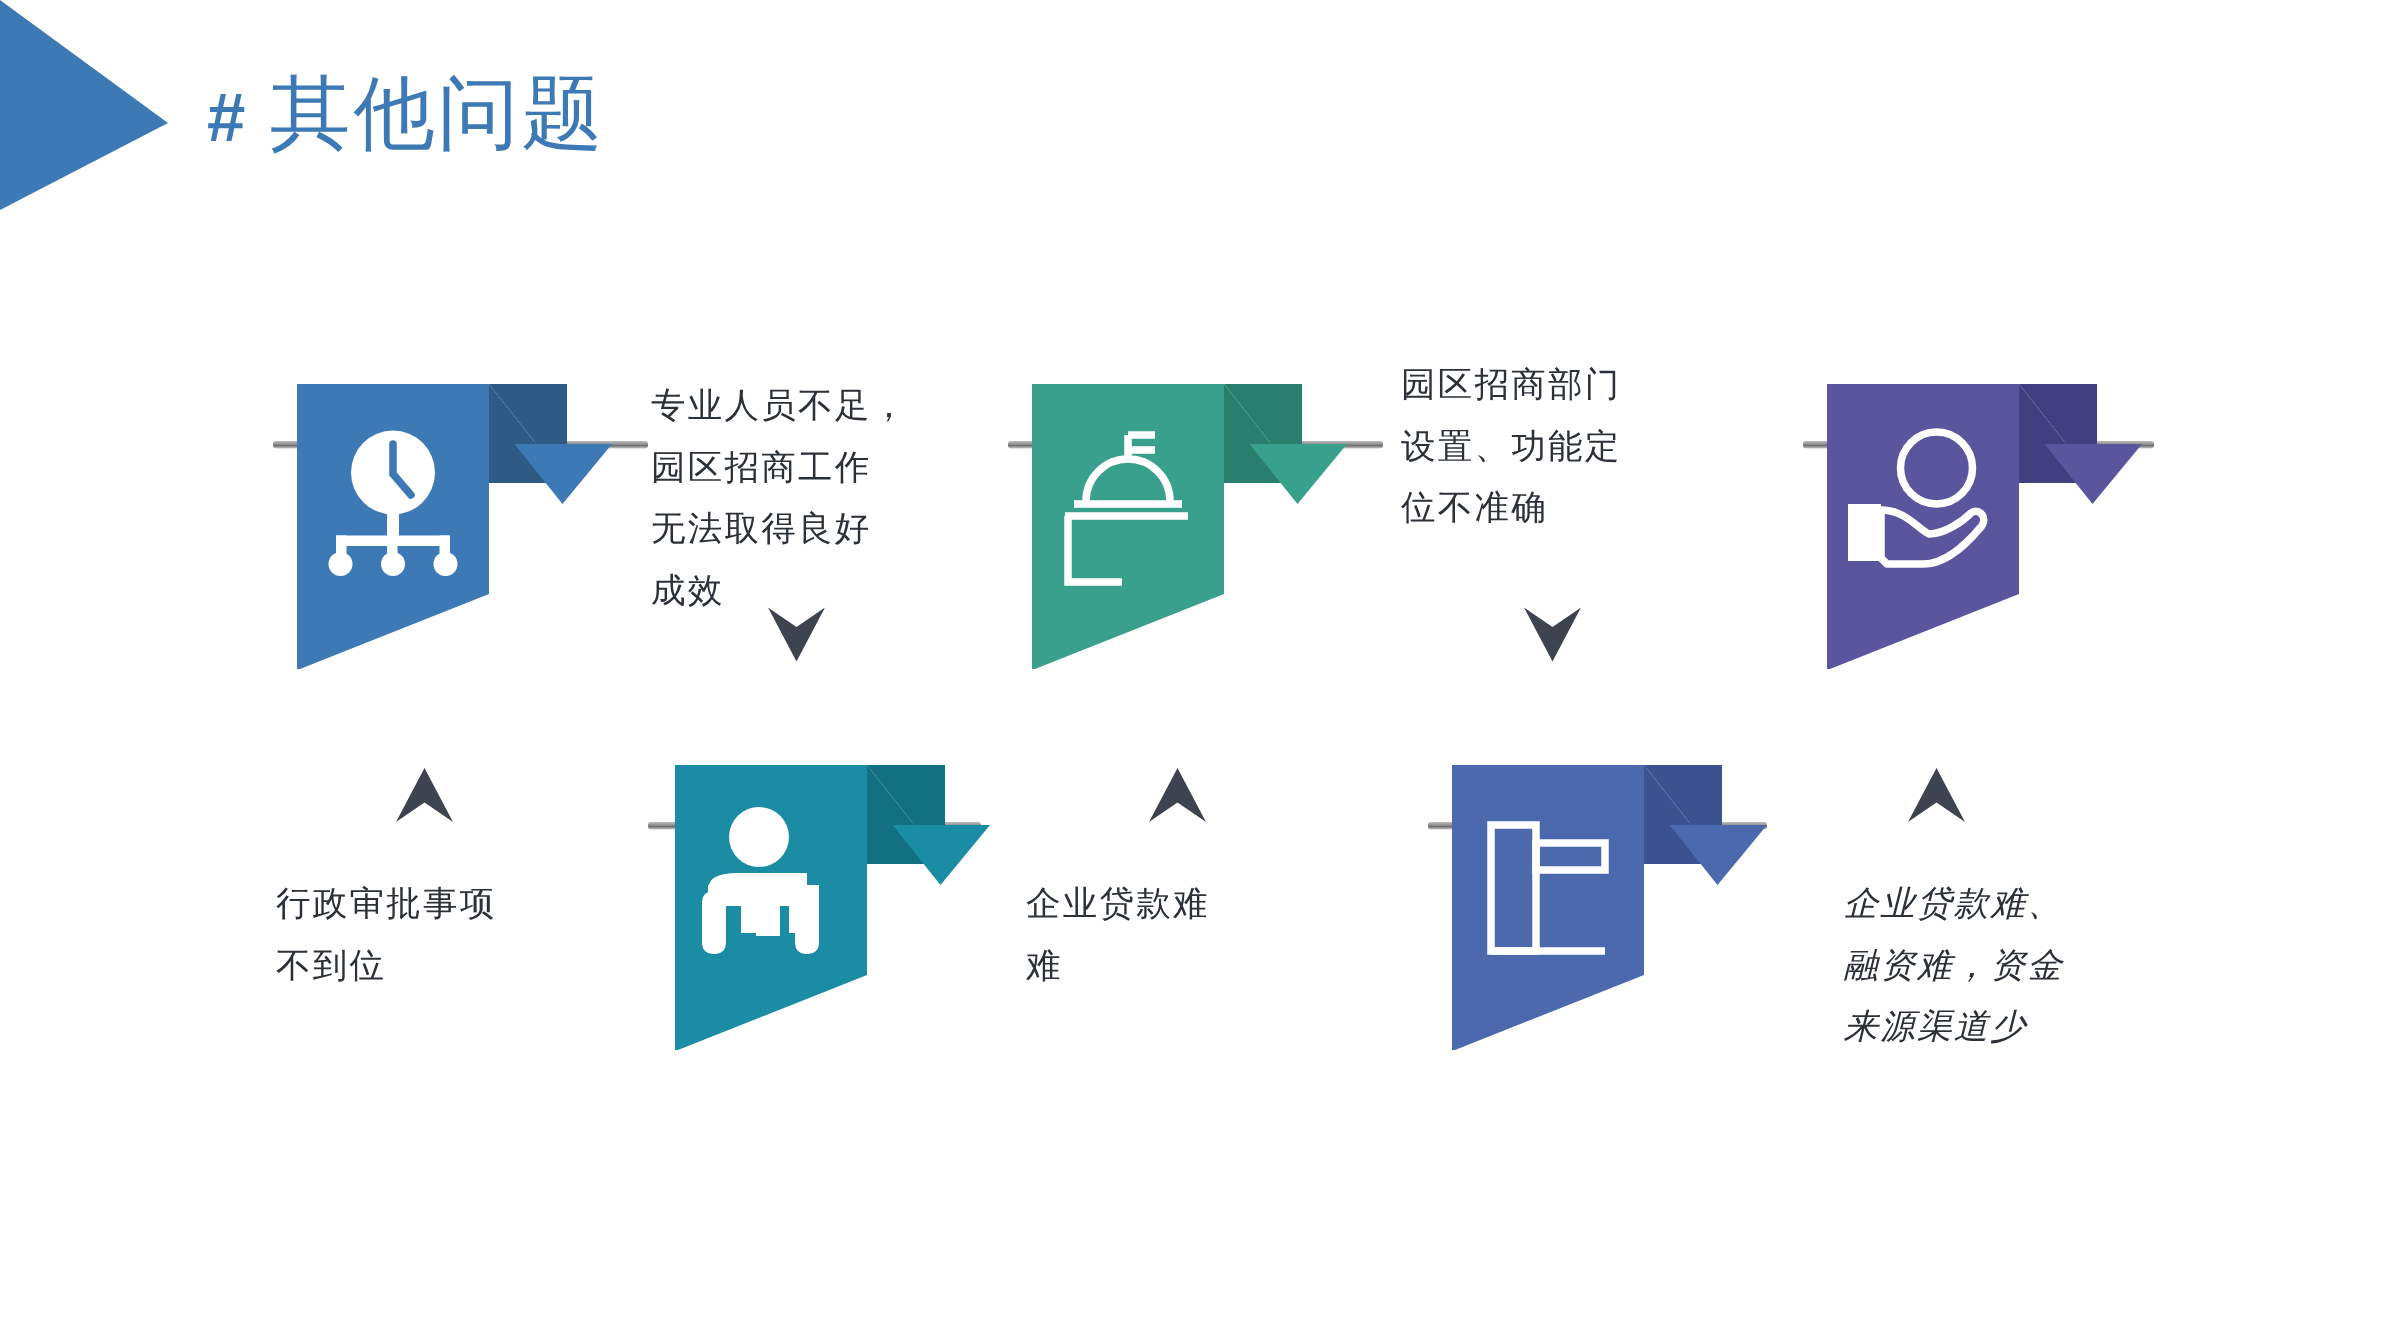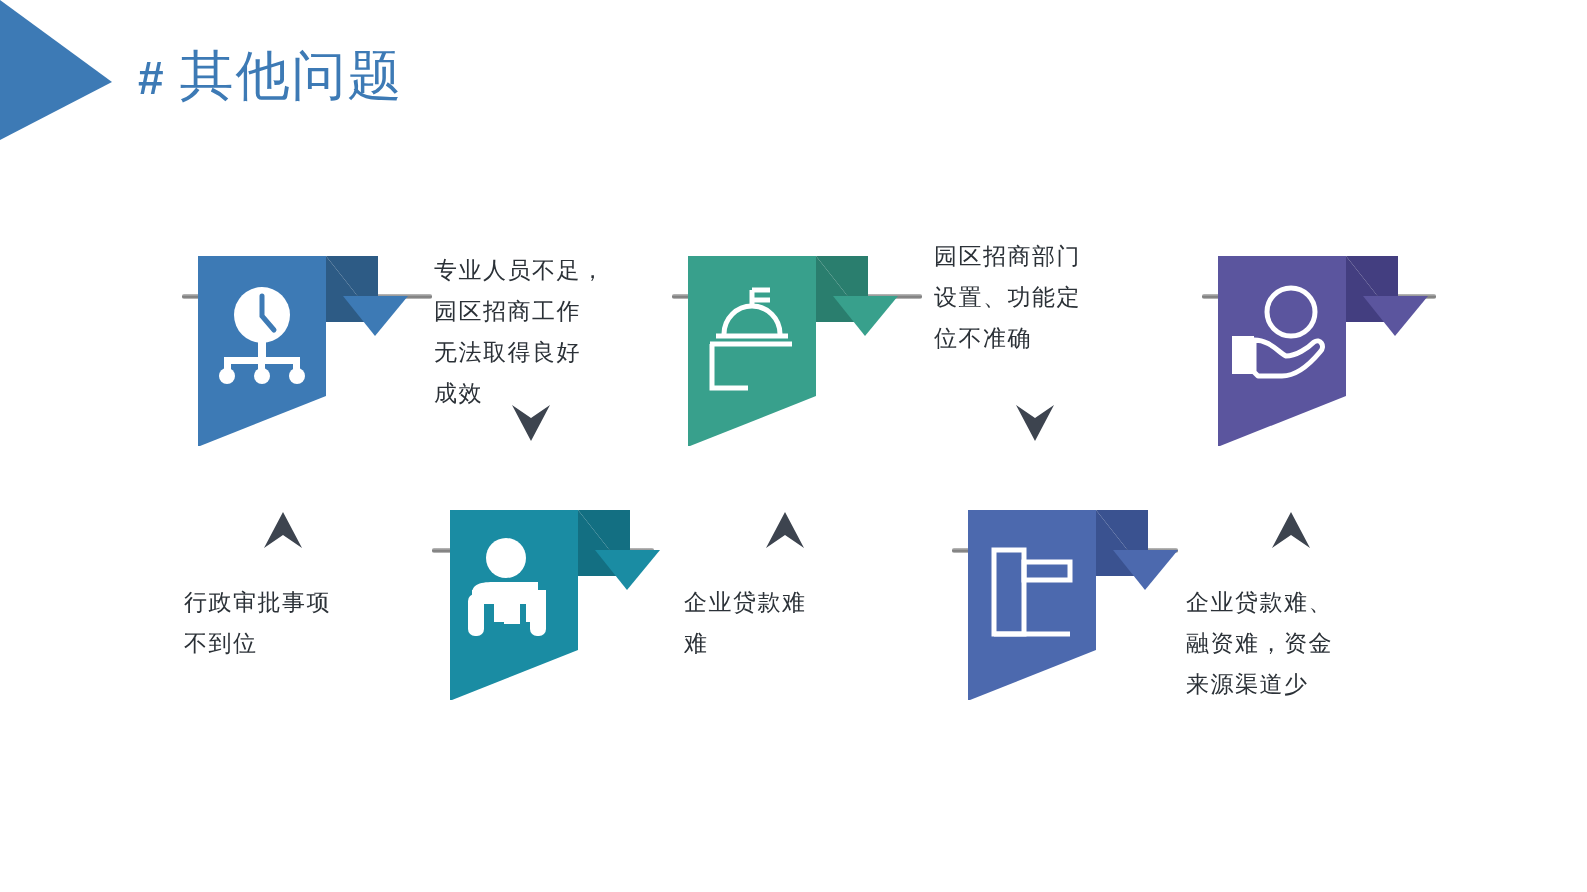--- a/index.html
+++ b/index.html
@@ -217,19 +217,19 @@
   </svg>
 </div>
 
 <div class="txt" style="left:434px; top:250px;">专业人员不足，
 园区招商工作
 无法取得良好
 成效</div>
 <div class="txt" style="left:934px; top:236px;">园区招商部门
 设置、功能定
 位不准确</div>
-<div class="txt" style="left:1186px; top:582px;">企业贷款难、
+<div class="txt" style="left:1229px; top:582px;font-style:italic;">企业贷款难、
 融资难，资金
 来源渠道少</div>
 <div class="txt" style="left:684px; top:582px;">企业贷款难
 难</div>
 <div class="txt" style="left:184px; top:582px;">行政审批事项
 不到位</div>
 
 </body></html>

